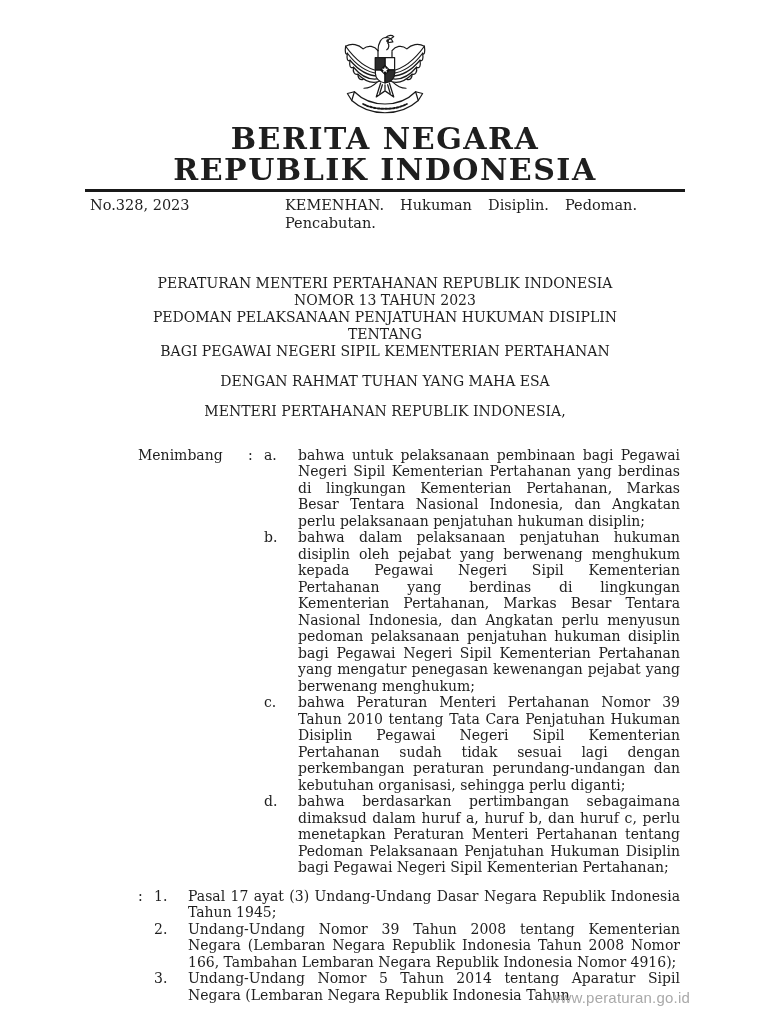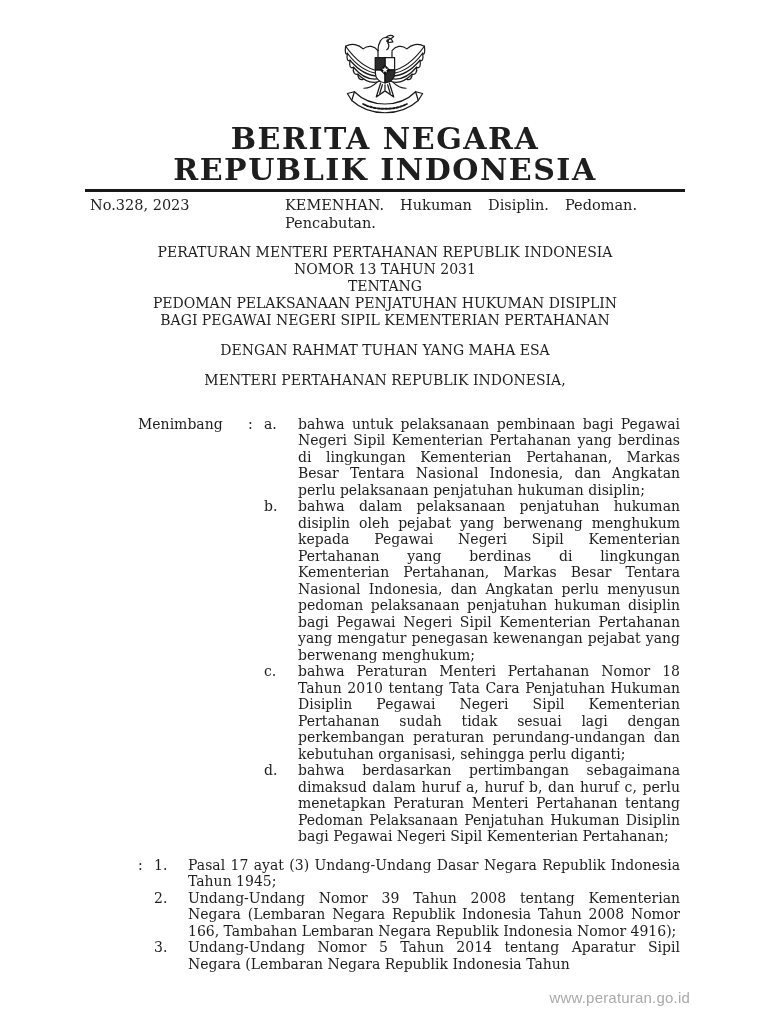--- a/index.html
+++ b/index.html
@@ -14,21 +14,21 @@
 
   .masthead { text-align:center; font-weight:bold; font-size:30px;
               line-height:31px; letter-spacing:1.5px; margin-top:5px; }
 
   .rule { height:2.5px; background:#191919; margin:4px -5px 0 -5px; }
 
   .meta { display:flex; margin-top:4px; font-size:14.5px; line-height:18px; }
   .meta-number { width:195px; flex:none; }
   .meta-subjects { width:352px; text-align:justify; }
 
-  .title-block { margin-top:12px; text-align:center; font-size:14px; line-height:17px; }
+  .title-block { margin-top:43px; text-align:center; font-size:14px; line-height:17px; }
   .invocation { margin-top:13px; }
   .authority  { margin-top:13px; }
 
   .body { margin-top:27px; font-size:14px; line-height:16.5px;margin-left:48px; }
   .section { display:flex; }
   .section + .section { margin-top:12px; }
   .sec-label { width:110px; flex:none; }
   .sec-colon { width:16px; flex:none; }
   .sec-items { flex:1; min-width:0; }
   .item { display:flex; }
@@ -99,23 +99,23 @@
 
     <div class="rule"></div>
 
     <div class="meta">
       <div class="meta-number">No.328, 2023</div>
       <div class="meta-subjects">KEMENHAN. Hukuman Disiplin. Pedoman. Pencabutan.</div>
     </div>
 
     <div class="title-block">
       <div>PERATURAN MENTERI PERTAHANAN REPUBLIK INDONESIA</div>
-      <div>NOMOR 13 TAHUN 2031</div>
+      <div>NOMOR 13 TAHUN 2023</div>
+      <div>PEDOMAN PELAKSANAAN PENJATUHAN HUKUMAN DISIPLIN</div>
       <div>TENTANG</div>
-      <div>PEDOMAN PELAKSANAAN PENJATUHAN HUKUMAN DISIPLIN</div>
       <div>BAGI PEGAWAI NEGERI SIPIL KEMENTERIAN PERTAHANAN</div>
       <div class="invocation">DENGAN RAHMAT TUHAN YANG MAHA ESA</div>
       <div class="authority">MENTERI PERTAHANAN REPUBLIK INDONESIA,</div>
     </div>
 
     <div class="body">
 
       <div class="section">
         <div class="sec-label">Menimbang</div>
         <div class="sec-colon">:</div>
@@ -123,21 +123,21 @@
           <div class="item">
             <div class="item-marker">a.</div>
             <div class="item-text">bahwa untuk pelaksanaan pembinaan bagi Pegawai Negeri Sipil Kementerian Pertahanan yang berdinas di lingkungan Kementerian Pertahanan, Markas Besar Tentara Nasional Indonesia, dan Angkatan perlu pelaksanaan penjatuhan hukuman disiplin;</div>
           </div>
           <div class="item">
             <div class="item-marker">b.</div>
             <div class="item-text">bahwa dalam pelaksanaan penjatuhan hukuman disiplin oleh pejabat yang berwenang menghukum kepada Pegawai Negeri Sipil Kementerian Pertahanan yang berdinas di lingkungan Kementerian Pertahanan, Markas Besar Tentara Nasional Indonesia, dan Angkatan perlu menyusun pedoman pelaksanaan penjatuhan hukuman disiplin bagi Pegawai Negeri Sipil Kementerian Pertahanan yang mengatur penegasan kewenangan pejabat yang berwenang menghukum;</div>
           </div>
           <div class="item">
             <div class="item-marker">c.</div>
-            <div class="item-text">bahwa Peraturan Menteri Pertahanan Nomor 18 Tahun 2010 tentang Tata Cara Penjatuhan Hukuman Disiplin Pegawai Negeri Sipil Kementerian Pertahanan sudah tidak sesuai lagi dengan perkembangan peraturan perundang-undangan dan kebutuhan organisasi, sehingga perlu diganti;</div>
+            <div class="item-text">bahwa Peraturan Menteri Pertahanan Nomor 39 Tahun 2010 tentang Tata Cara Penjatuhan Hukuman Disiplin Pegawai Negeri Sipil Kementerian Pertahanan sudah tidak sesuai lagi dengan perkembangan peraturan perundang-undangan dan kebutuhan organisasi, sehingga perlu diganti;</div>
           </div>
           <div class="item">
             <div class="item-marker">d.</div>
             <div class="item-text">bahwa berdasarkan pertimbangan sebagaimana dimaksud dalam huruf a, huruf b, dan huruf c, perlu menetapkan Peraturan Menteri Pertahanan tentang Pedoman Pelaksanaan Penjatuhan Hukuman Disiplin bagi Pegawai Negeri Sipil Kementerian Pertahanan;</div>
           </div>
         </div>
       </div>
 
       <div class="section">
         <div class="sec-colon">:</div>

